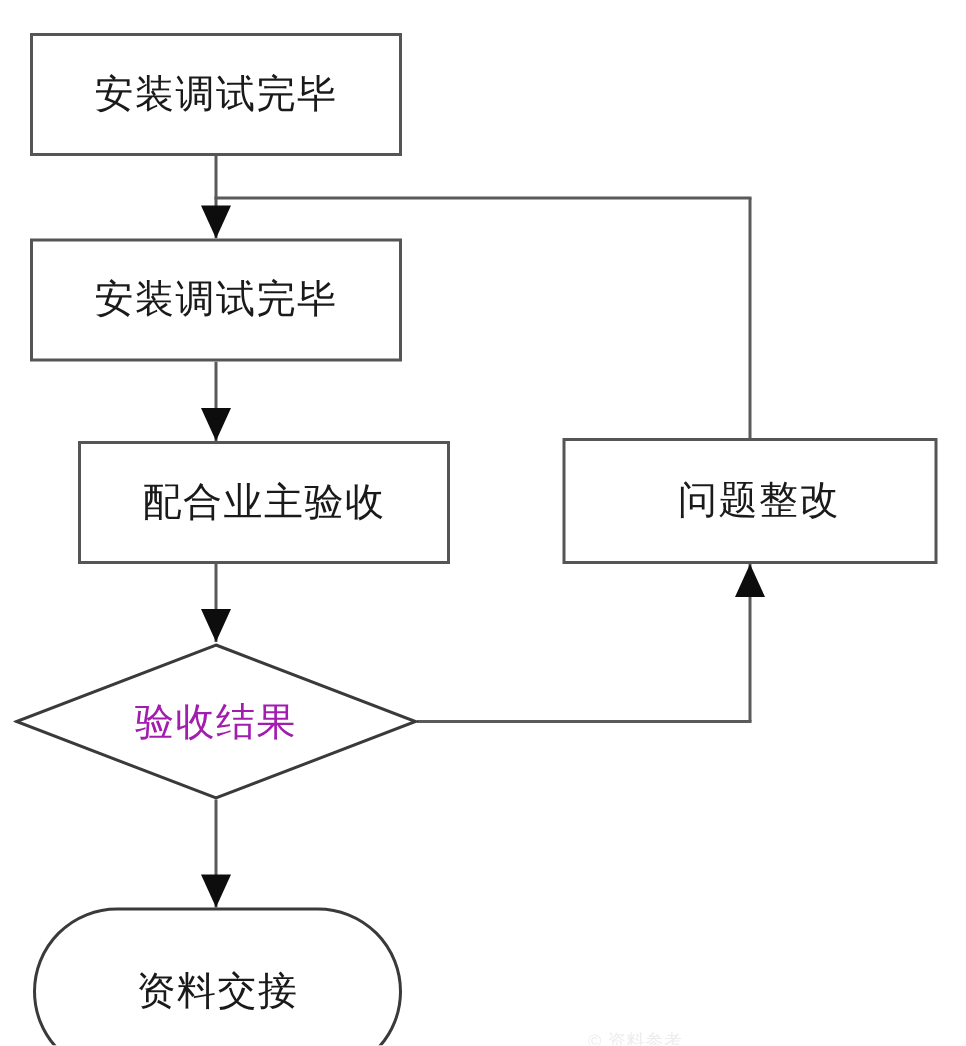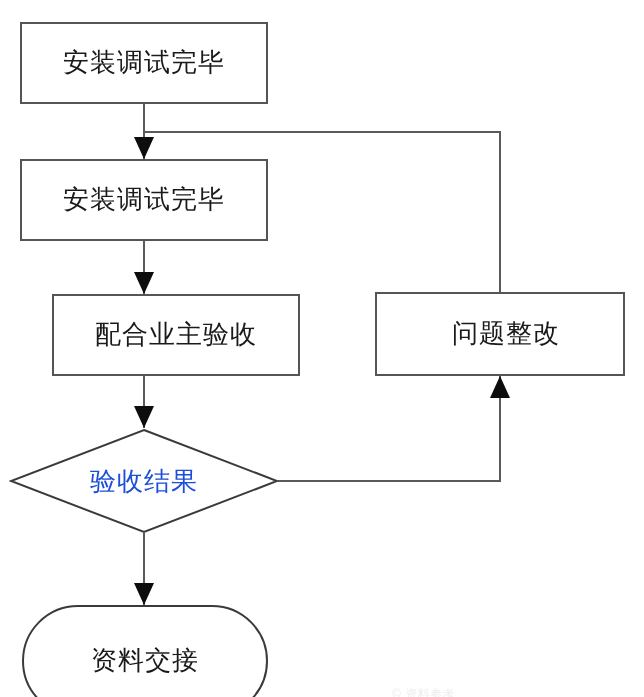--- a/index.html
+++ b/index.html
@@ -48,21 +48,21 @@
     position: absolute;
     left: 0;
     top: 0;
     width: 100%;
     height: 100%;
     display: flex;
     align-items: center;
     justify-content: center;
     font-size: 26px;
     letter-spacing: 1px;
-    color: #1d4ed8;
+    color: #a21caf;
     pointer-events: none;
   }
   .terminator {
     border: 2px solid #3a3a3a;
     border-radius: 58px;
     font-size: 26px;
     letter-spacing: 1px;
     line-height: 1.28;
     background: #ffffff;
   }

